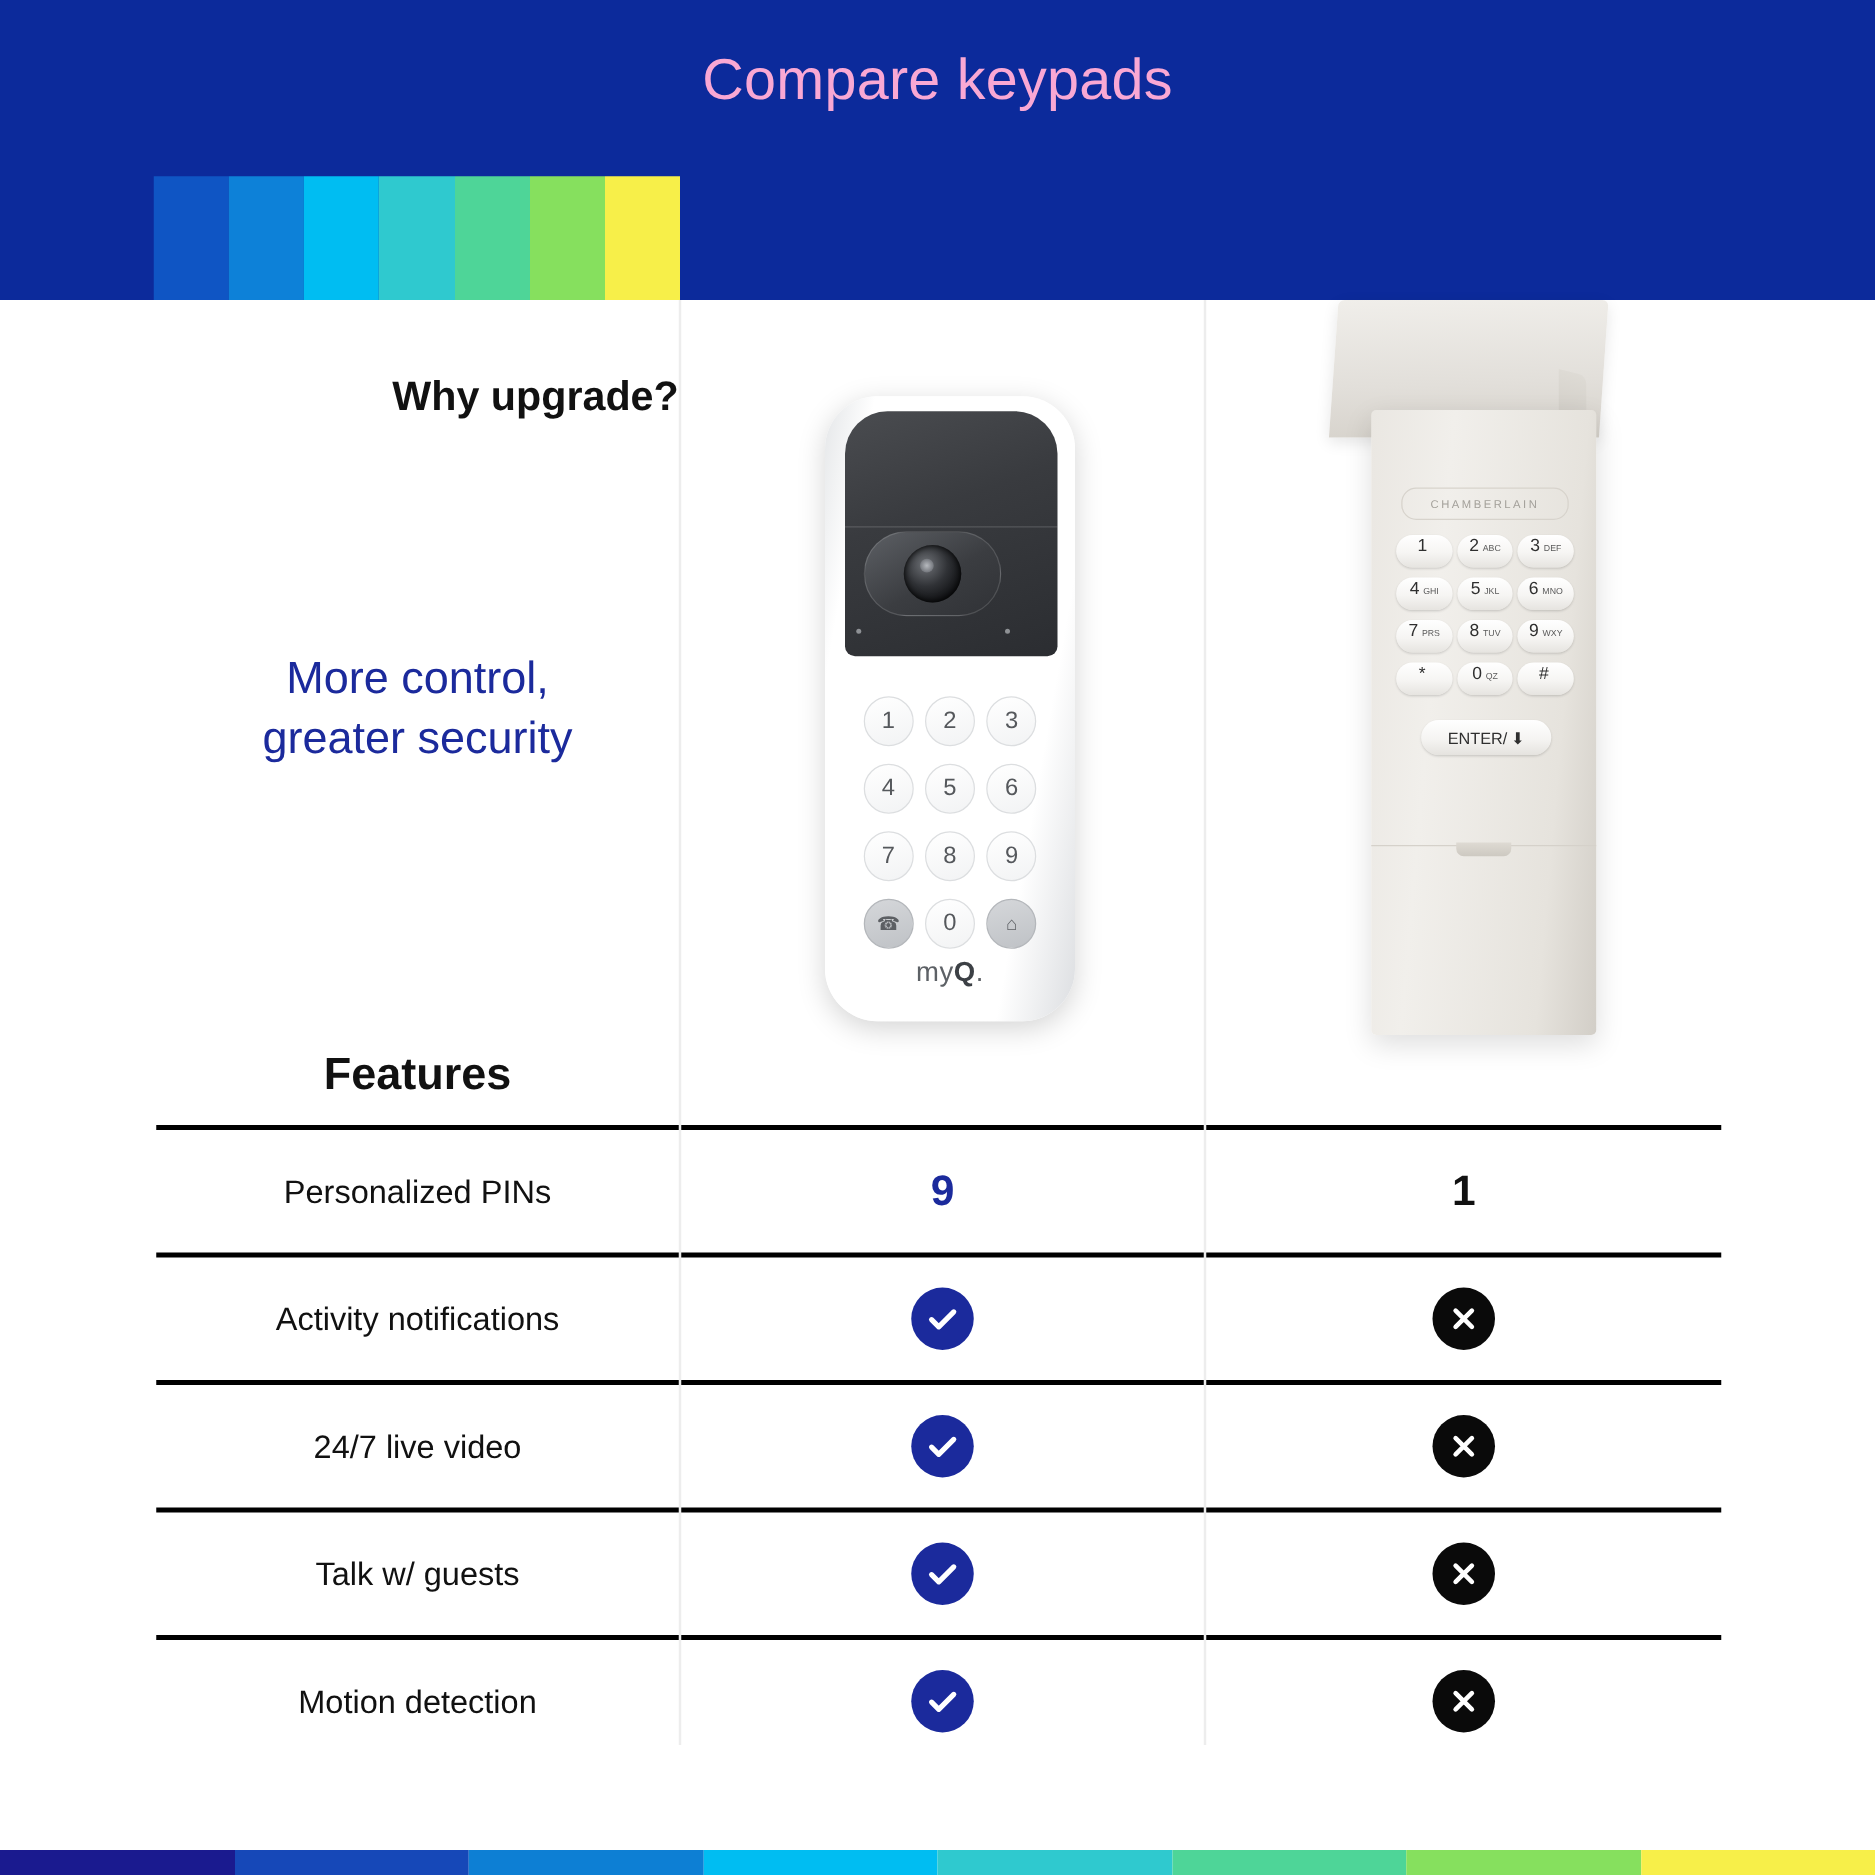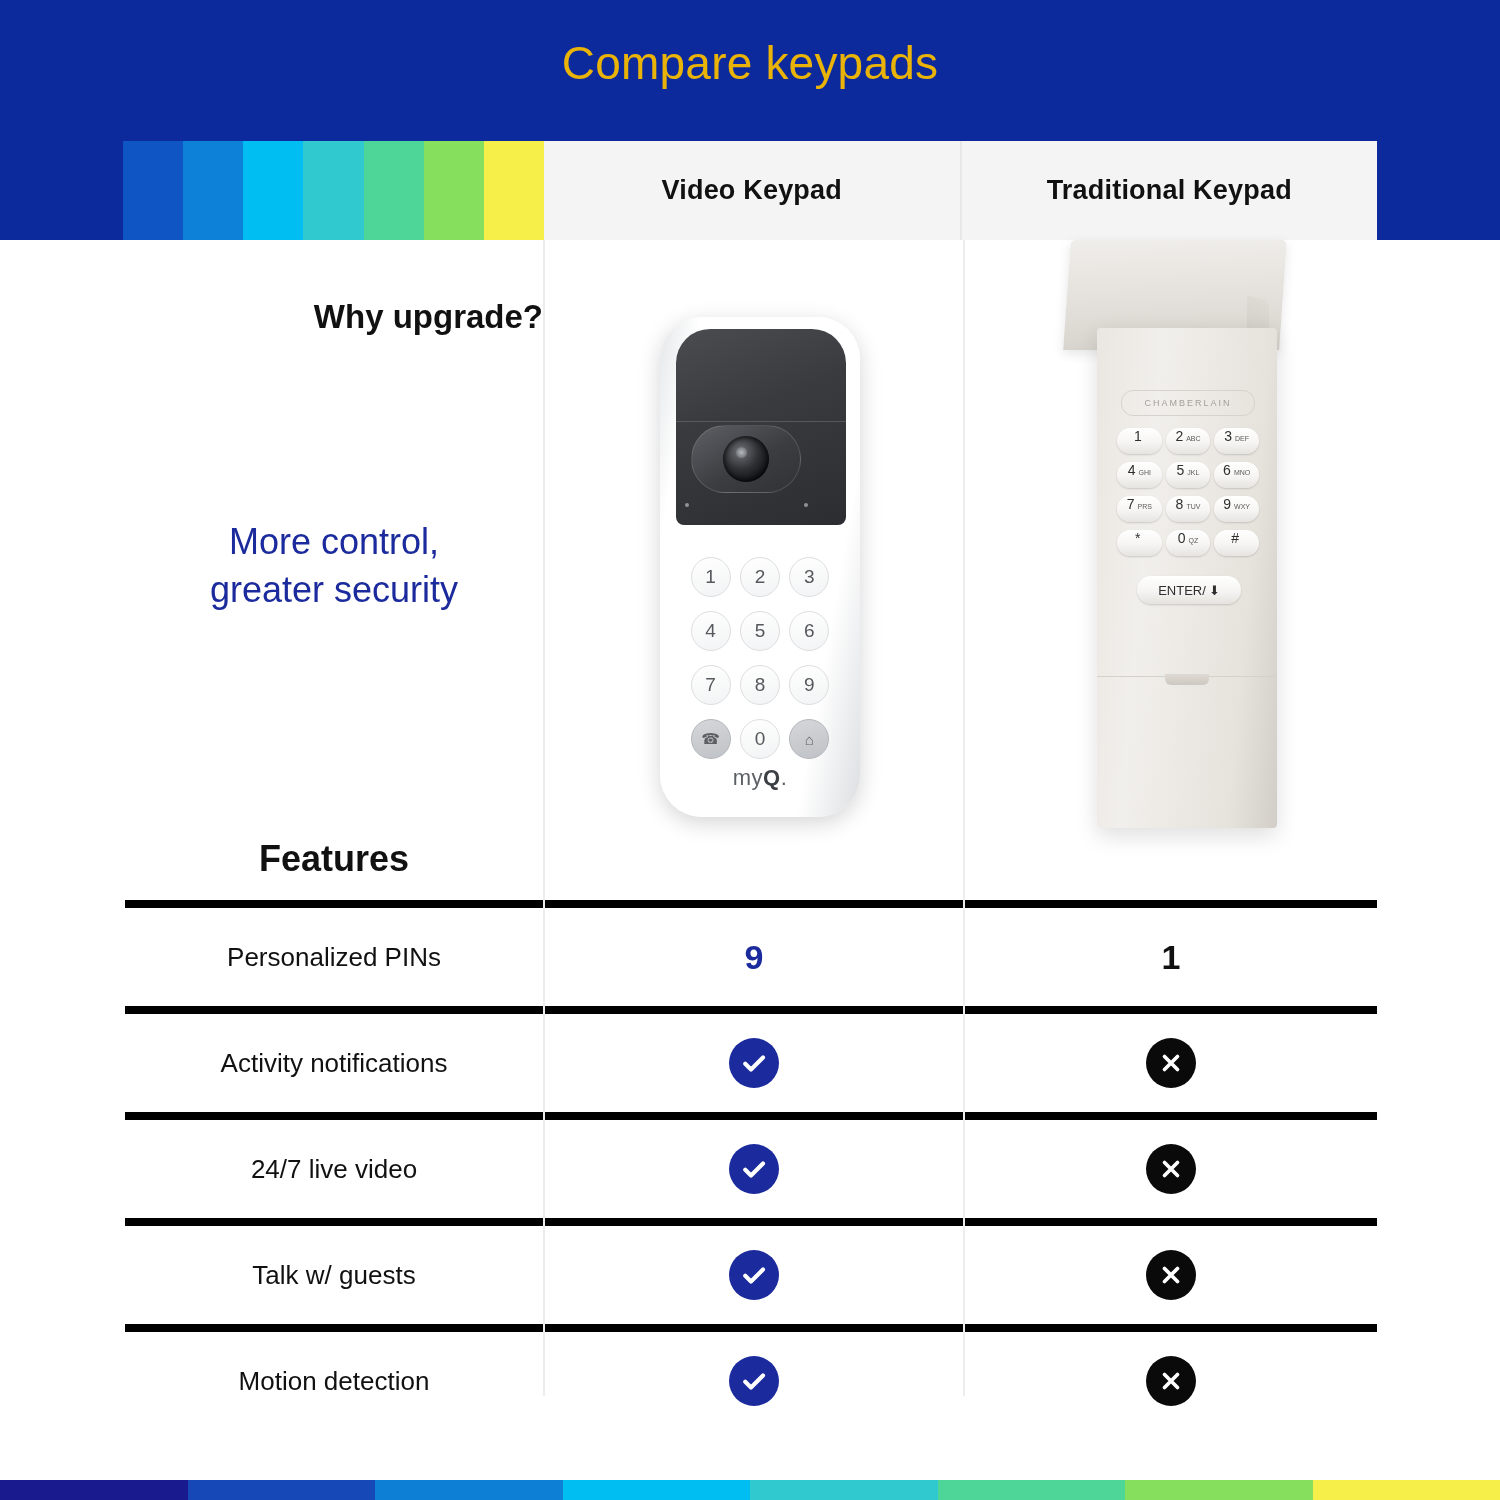--- a/index.html
+++ b/index.html
@@ -20,21 +20,21 @@
     position: absolute;
     left: 0; top: 0;
     width: 1500px; height: 240px;
     background: #0c2a9b;
   }
   .page-title {
     position: absolute;
     left: 0; top: 36px;
     width: 1500px;
     text-align: center;
-    color: #eab308;
+    color: #f9a8d4;
     font-size: 46px;
     font-weight: 400;
     letter-spacing: .2px;
   }
 
   
   .swatch-strip {
     position: absolute;
     left: 123px; top: 141px;
     width: 421px; height: 99px;
@@ -318,21 +318,21 @@
     left: 68px; top: 346px;
     width: 44px; height: 11px;
     background: linear-gradient(180deg,#dedad3,#cdc9c1);
     border-radius: 0 0 6px 6px;
   }
 
   
   .frow {
     position: relative;
     height: 98px;
-    border-top: 8px solid #000000;
+    border-top: 4px solid #000000;
   }
   .frow:last-of-type { border-bottom: 2px solid #ededed; }
   .fcell {
     position: absolute;
     top: 0; height: 98px;
     display: flex;
     align-items: center;
     justify-content: center;
   }
   .fcell.label { left: 0;   width: 418px; font-size: 26px; color: #111111; }
@@ -372,24 +372,20 @@
   <div class="swatch-strip">
     <i style="background: rgb(15, 85, 196);"></i>
     <i style="background: rgb(13, 129, 216);"></i>
     <i style="background: rgb(0, 189, 242);"></i>
     <i style="background: rgb(47, 201, 207);"></i>
     <i style="background: rgb(78, 213, 152);"></i>
     <i style="background: rgb(134, 224, 94);"></i>
     <i style="background: rgb(247, 239, 73);"></i>
   </div>
 
-  <div class="col-head-row">
-    <div class="col-head">Video Keypad</div>
-    <div class="col-head">Traditional Keypad</div>
-  </div>
 </div>
 
 <div class="sheet">
   <div class="table">
 
     <div class="hero-row">
 
       <div class="hero-left">
         <div class="why-upgrade">Why upgrade?</div>
         <div class="tagline">

